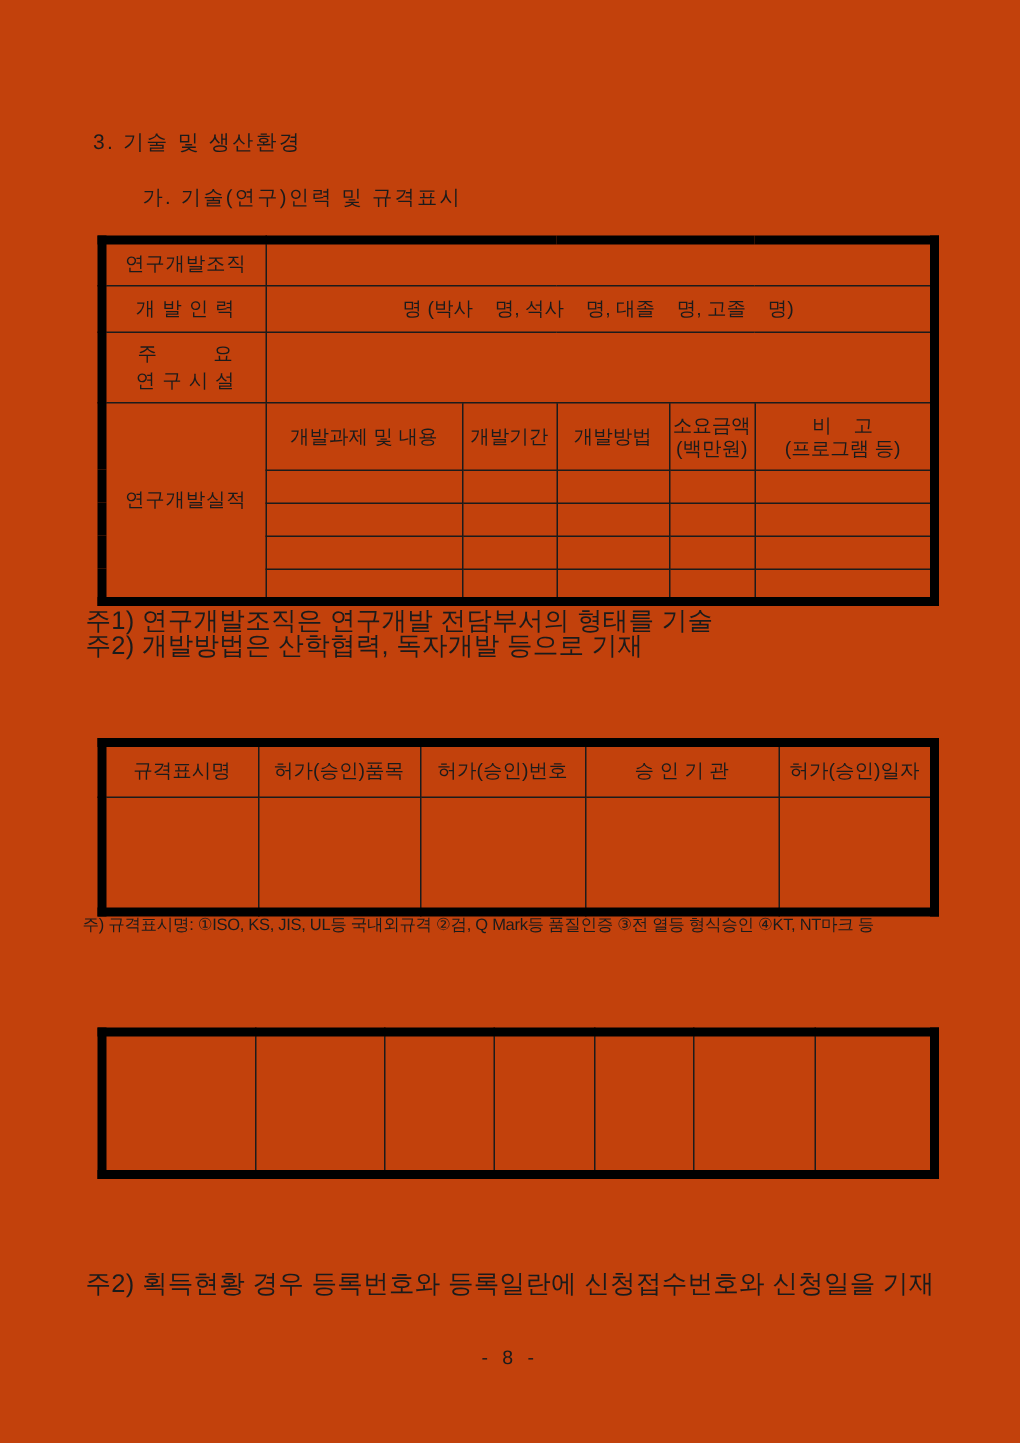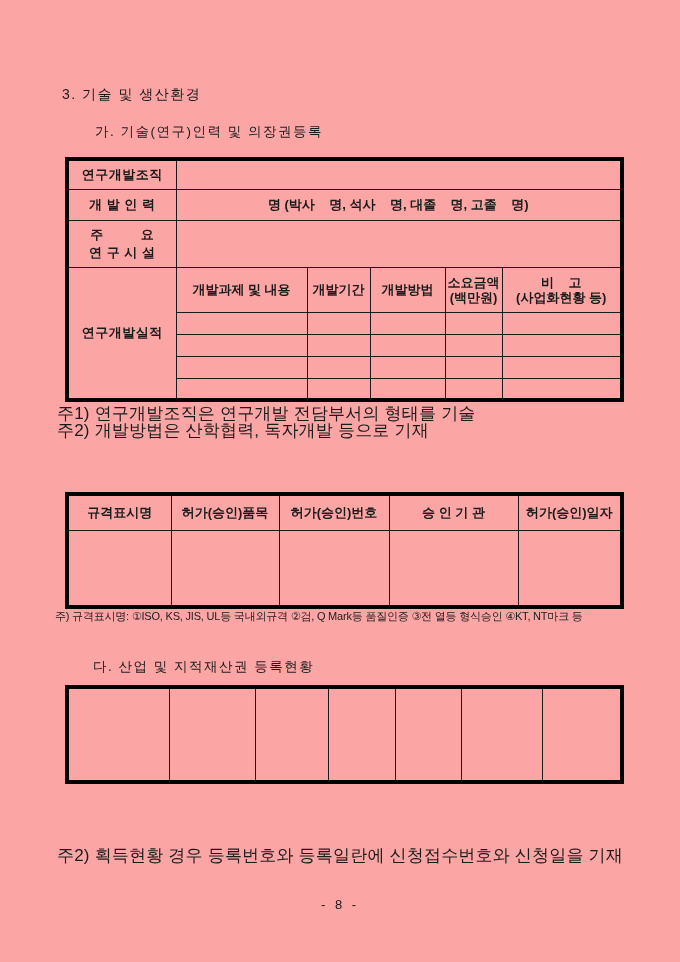--- a/index.html
+++ b/index.html
@@ -10,41 +10,40 @@
   body {
     width: 680px;
     height: 962px;
     font-family: "Liberation Sans", "DejaVu Sans", sans-serif;
     color: #1b1b1b;
   }
   .page {
     position: relative;
     width: 680px;
     height: 962px;
-    background: #fca5a5;
+    background: #c2410c;
     overflow: hidden;
   }
   .abs { position: absolute; }
 
   .page-title {
     font-size: 14px;
     letter-spacing: 1.5px;
     white-space: pre;
   }
   .section-heading {
     font-size: 13.5px;
     letter-spacing: 1.5px;
     white-space: pre;
   }
 
   table.doc-table {
     border-collapse: collapse;
     table-layout: fixed;
-    border: 4px solid #000000;
-    font-weight: bold;
+    border: 6px solid #000000;
   }
   table.doc-table td {
     border: 1px solid #1b1b1b;
     font-size: 13px;
     text-align: center;
     vertical-align: middle;
     padding: 0 2px;
     overflow: hidden;
   }
   .pre { white-space: pre; }
@@ -70,21 +69,21 @@
     letter-spacing: 3px;
   }
 </style>
 </head>
 <body>
 
 <div class="page">
 
   <div class="abs page-title" style="left:62px; top:86px;">3. 기술 및 생산환경</div>
 
-  <div class="abs section-heading" style="left:95px; top:123px;">가. 기술(연구)인력 및 의장권등록</div>
+  <div class="abs section-heading" style="left:95px; top:123px;">가. 기술(연구)인력 및 규격표시</div>
 
   <table class="abs doc-table" style="left:65px; top:157px; width:555px;">
     <colgroup>
       <col style="width:109px">
         <col style="width:131px">
         <col style="width:63px">
       <col style="width:75px">
         <col style="width:57px">
         <col style="width:120px">
     </colgroup>
@@ -108,21 +107,21 @@
         <td rowspan="5" class="label-cell">연구개발실적</td>
         <td>개발과제 및 내용</td>
         <td>개발기간</td>
         <td>개발방법</td>
         <td class="hdr-small">
           <div class="hdr-line">소요금액</div>
           <div class="hdr-line">(백만원)</div>
         </td>
         <td class="hdr-small">
           <div class="hdr-line">비    고</div>
-          <div class="hdr-line">(사업화현황 등)</div>
+          <div class="hdr-line">(프로그램 등)</div>
         </td>
       </tr>
       <tr style="height:22px">
         <td></td>
           <td></td>
           <td></td>
           <td></td>
           <td></td>
       </tr>
       <tr style="height:22px">
@@ -174,21 +173,20 @@
           <td></td>
           <td></td>
           <td></td>
           <td></td>
       </tr>
     </tbody>
   </table>
 
   <div class="abs note-long" style="left:55px; top:609px;">주) 규격표시명: ①ISO, KS, JIS, UL등 국내외규격 ②검, Q Mark등 품질인증   ③전 열등 형식승인 ④KT, NT마크 등</div>
 
-  <div class="abs section-heading" style="left:93px; top:658px;">다. 산업 및 지적재산권 등록현황</div>
 
   <table class="abs doc-table" style="left:65px; top:685px; width:555px;">
     <colgroup>
       <col style="width:102px">
         <col style="width:86px">
         <col style="width:73px">
       <col style="width:67px">
         <col style="width:66px">
         <col style="width:81px">
         <col style="width:80px">

